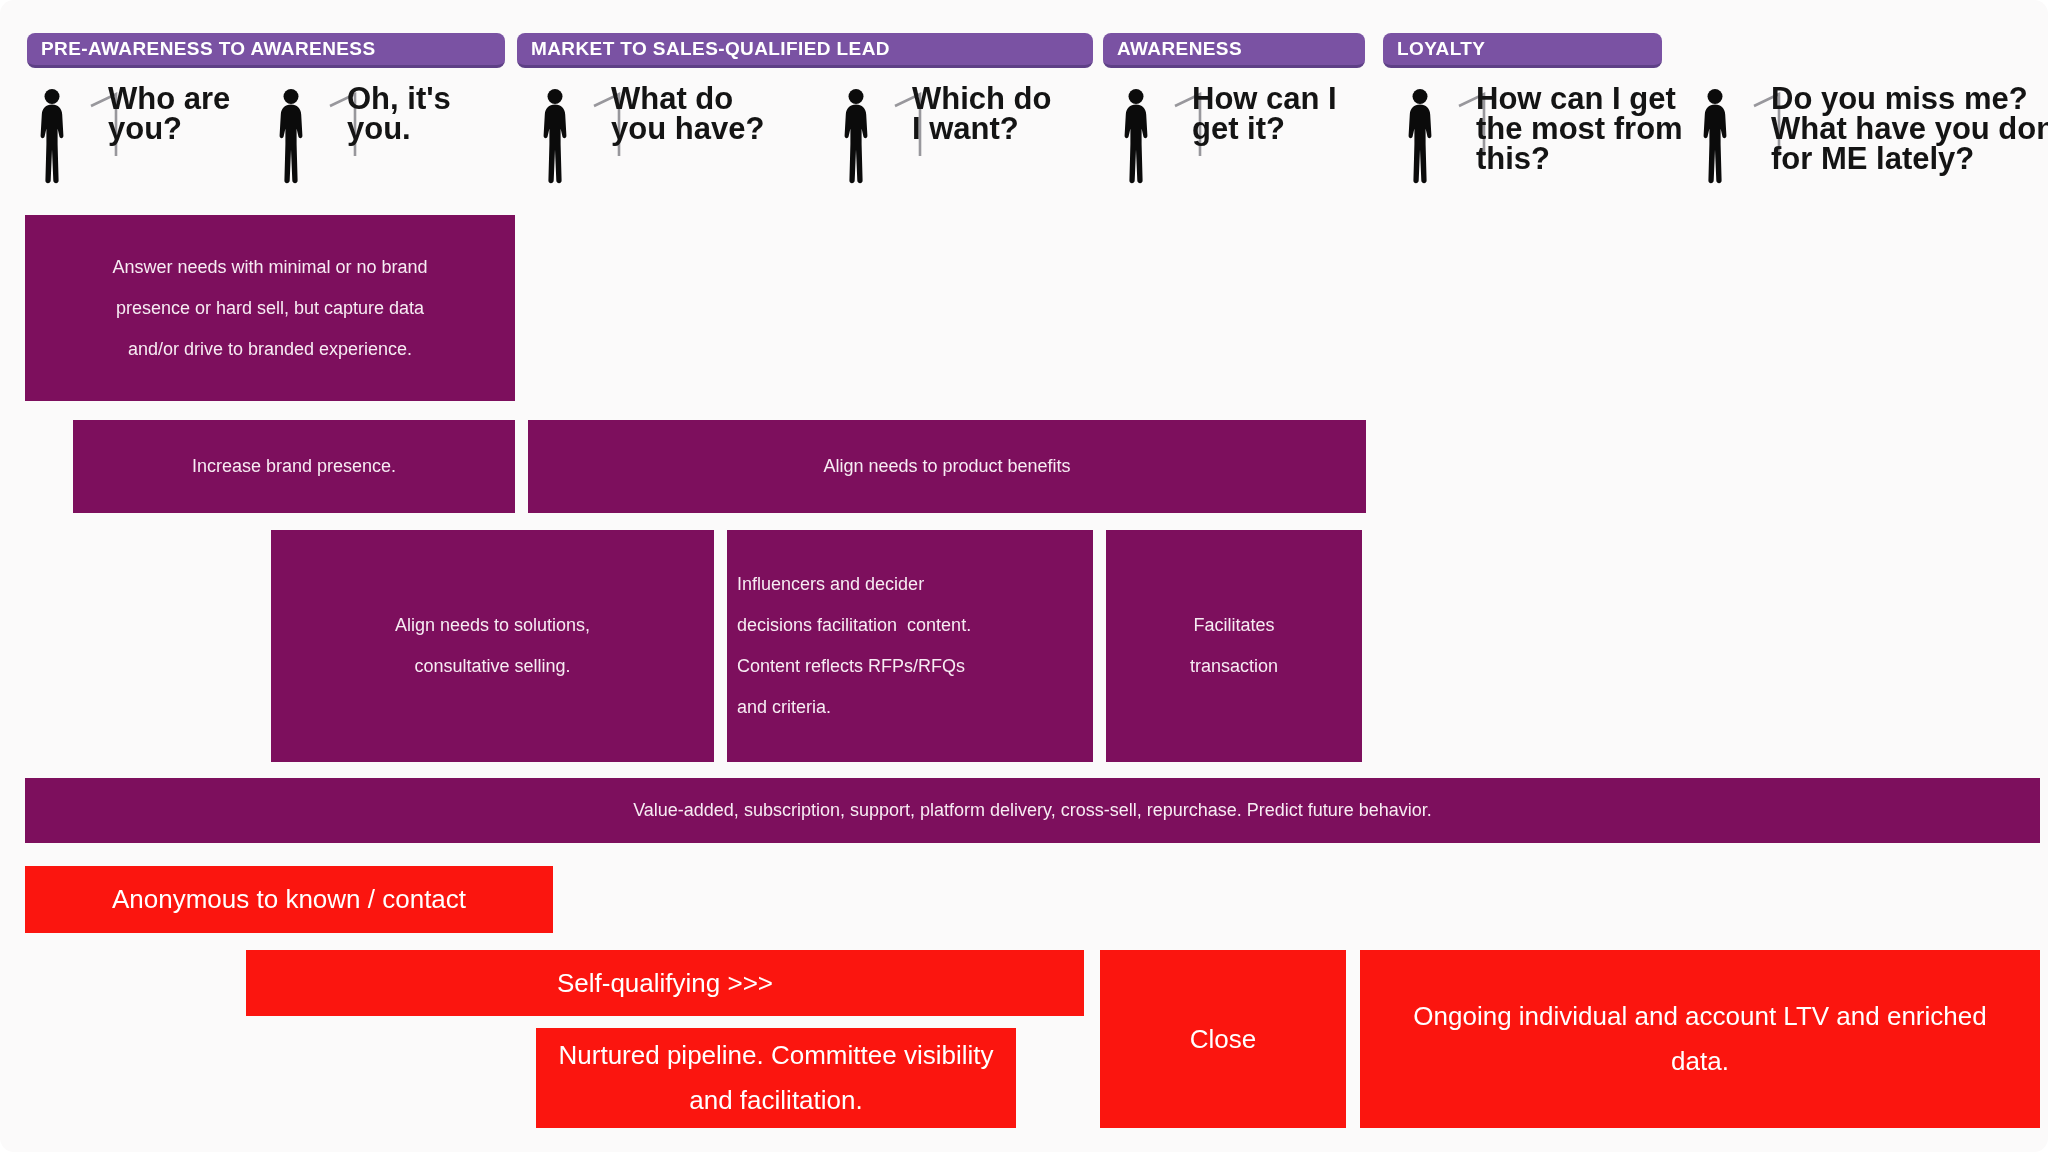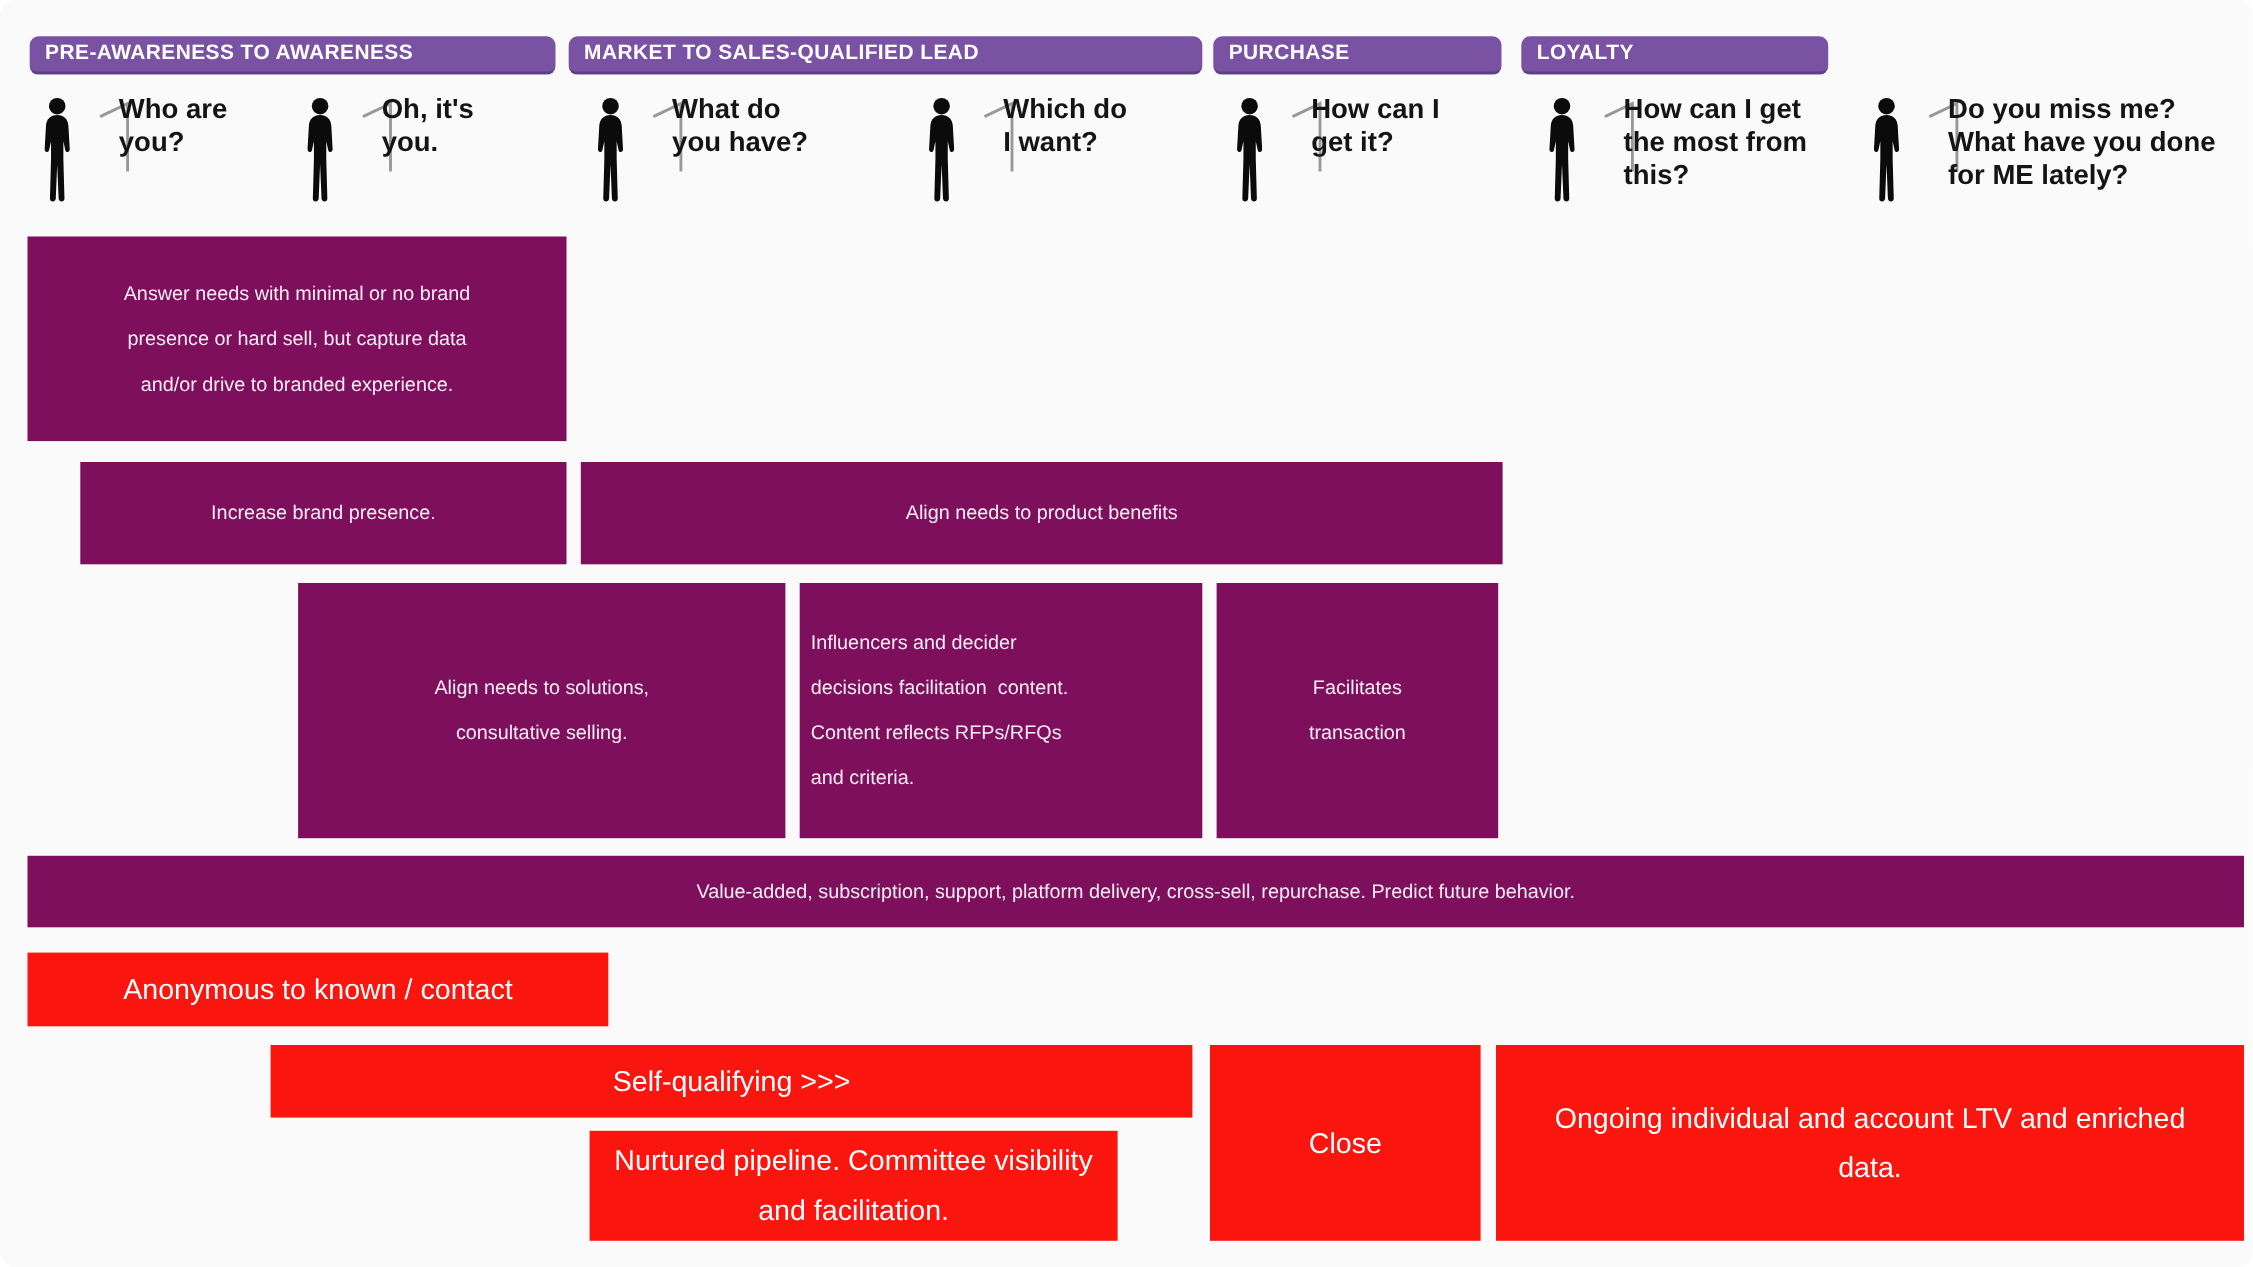--- a/index.html
+++ b/index.html
@@ -42,21 +42,21 @@
   .callout polyline {
     fill: none;
     stroke: var(--callout-line, #98979c);
     stroke-width: 2.6;
   }
   .question {
     position: absolute;
     left: 71px;
     top: 0;
     white-space: pre;
-    font-size: 25px;
+    font-size: 31px;
     line-height: 30px;
     font-weight: 700;
     color: var(--question-text, #141414);
   }
 
   
   .pbox {
     position: absolute;
     box-sizing: border-box;
     background: var(--purple-box, #7d0f5d);
@@ -89,21 +89,21 @@
 
 <div class="canvas">
 
   <div class="stage-header" style="left:27px;width:478px">
     <span class="stage-header-label">PRE-AWARENESS TO AWARENESS</span>
   </div>
   <div class="stage-header" style="left:517px;width:576px">
     <span class="stage-header-label">MARKET TO SALES-QUALIFIED LEAD</span>
   </div>
   <div class="stage-header" style="left:1103px;width:262px">
-    <span class="stage-header-label">PURCHASE</span>
+    <span class="stage-header-label">AWARENESS</span>
   </div>
   <div class="stage-header" style="left:1383px;width:279px">
     <span class="stage-header-label">LOYALTY</span>
   </div>
 
   <div class="persona" style="left:37px">
     <svg class="man" width="30" height="100" viewBox="0 0 30 100" style="left:0;top:4px">
       <circle cx="15" cy="8.5" r="7.5"></circle>
       <path d="M15 16.5 C 9 16.5 5 20.5 4.8 26.5 L 3.6 47.5 C 3.4 50.5 6.8 51.3 7.6 48.5 L 9.4 40.5 L 9.4 56 L 8.4 92.5 C 8.3 96 13.5 96 13.7 92.5 L 15 61.5 L 16.3 92.5 C 16.5 96 21.7 96 21.6 92.5 L 20.6 56 L 20.6 40.5 L 22.4 48.5 C 23.2 51.3 26.6 50.5 26.4 47.5 L 25.2 26.5 C 25 20.5 21 16.5 15 16.5 Z"></path>
     </svg>

